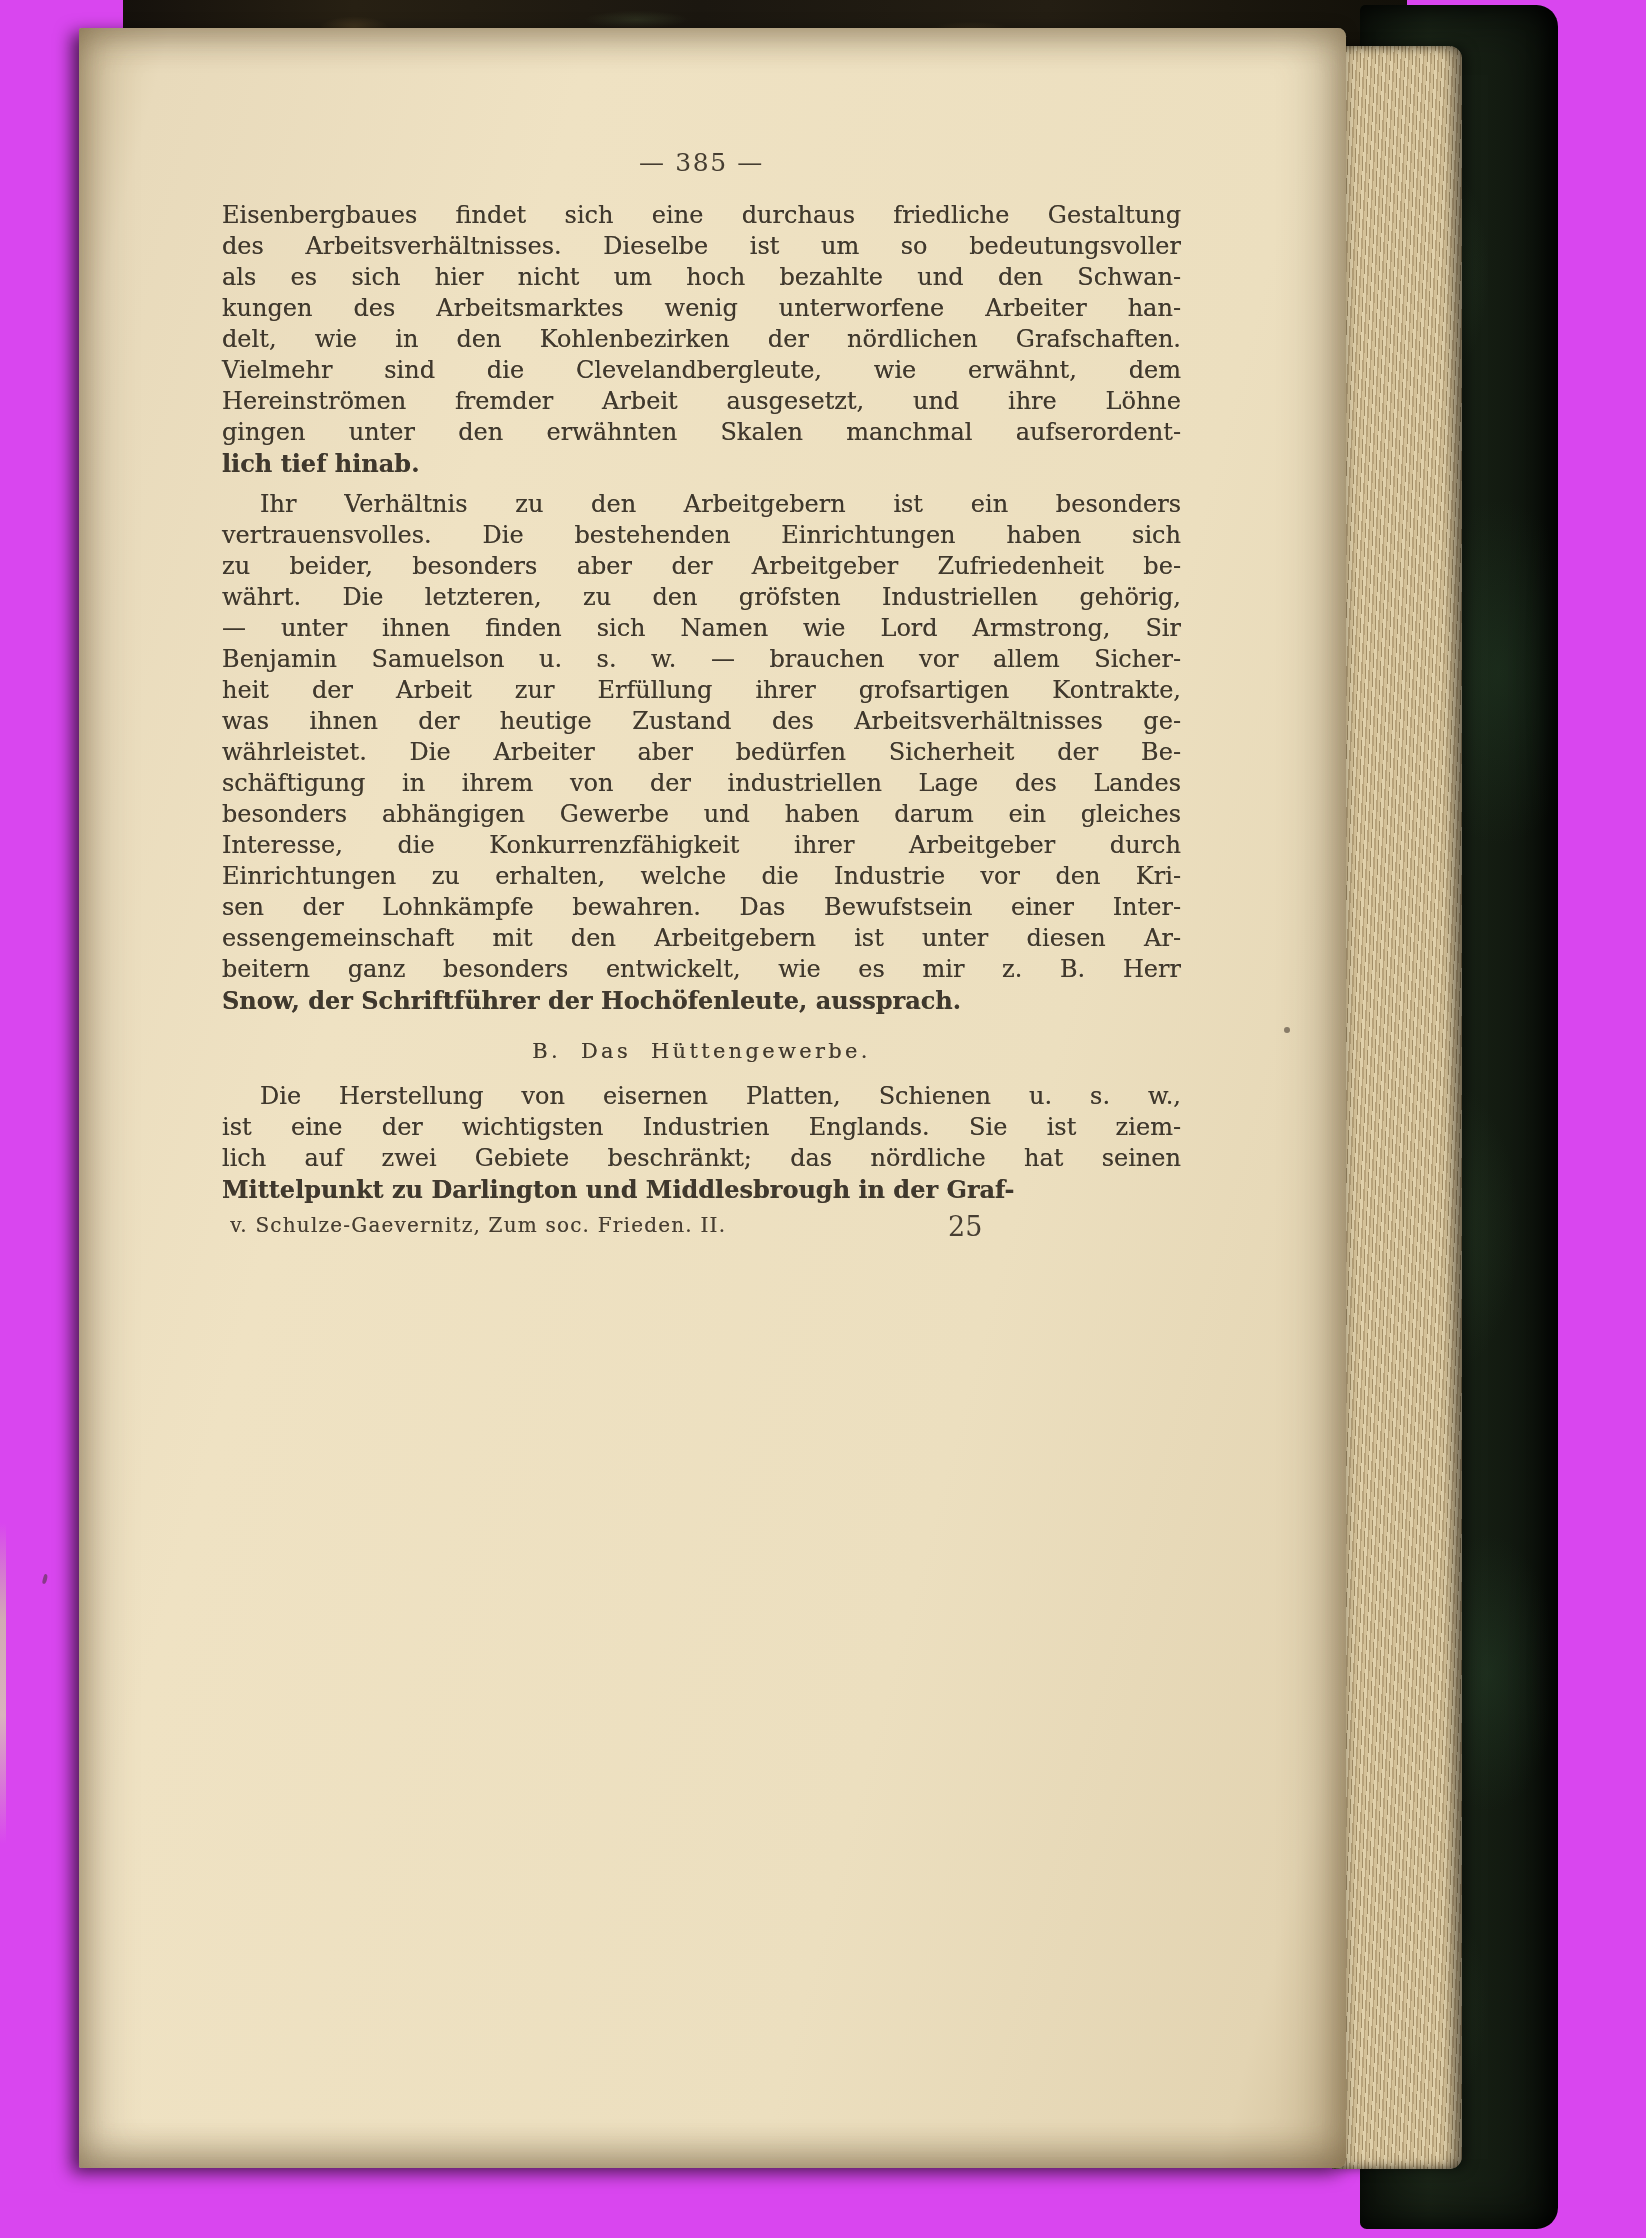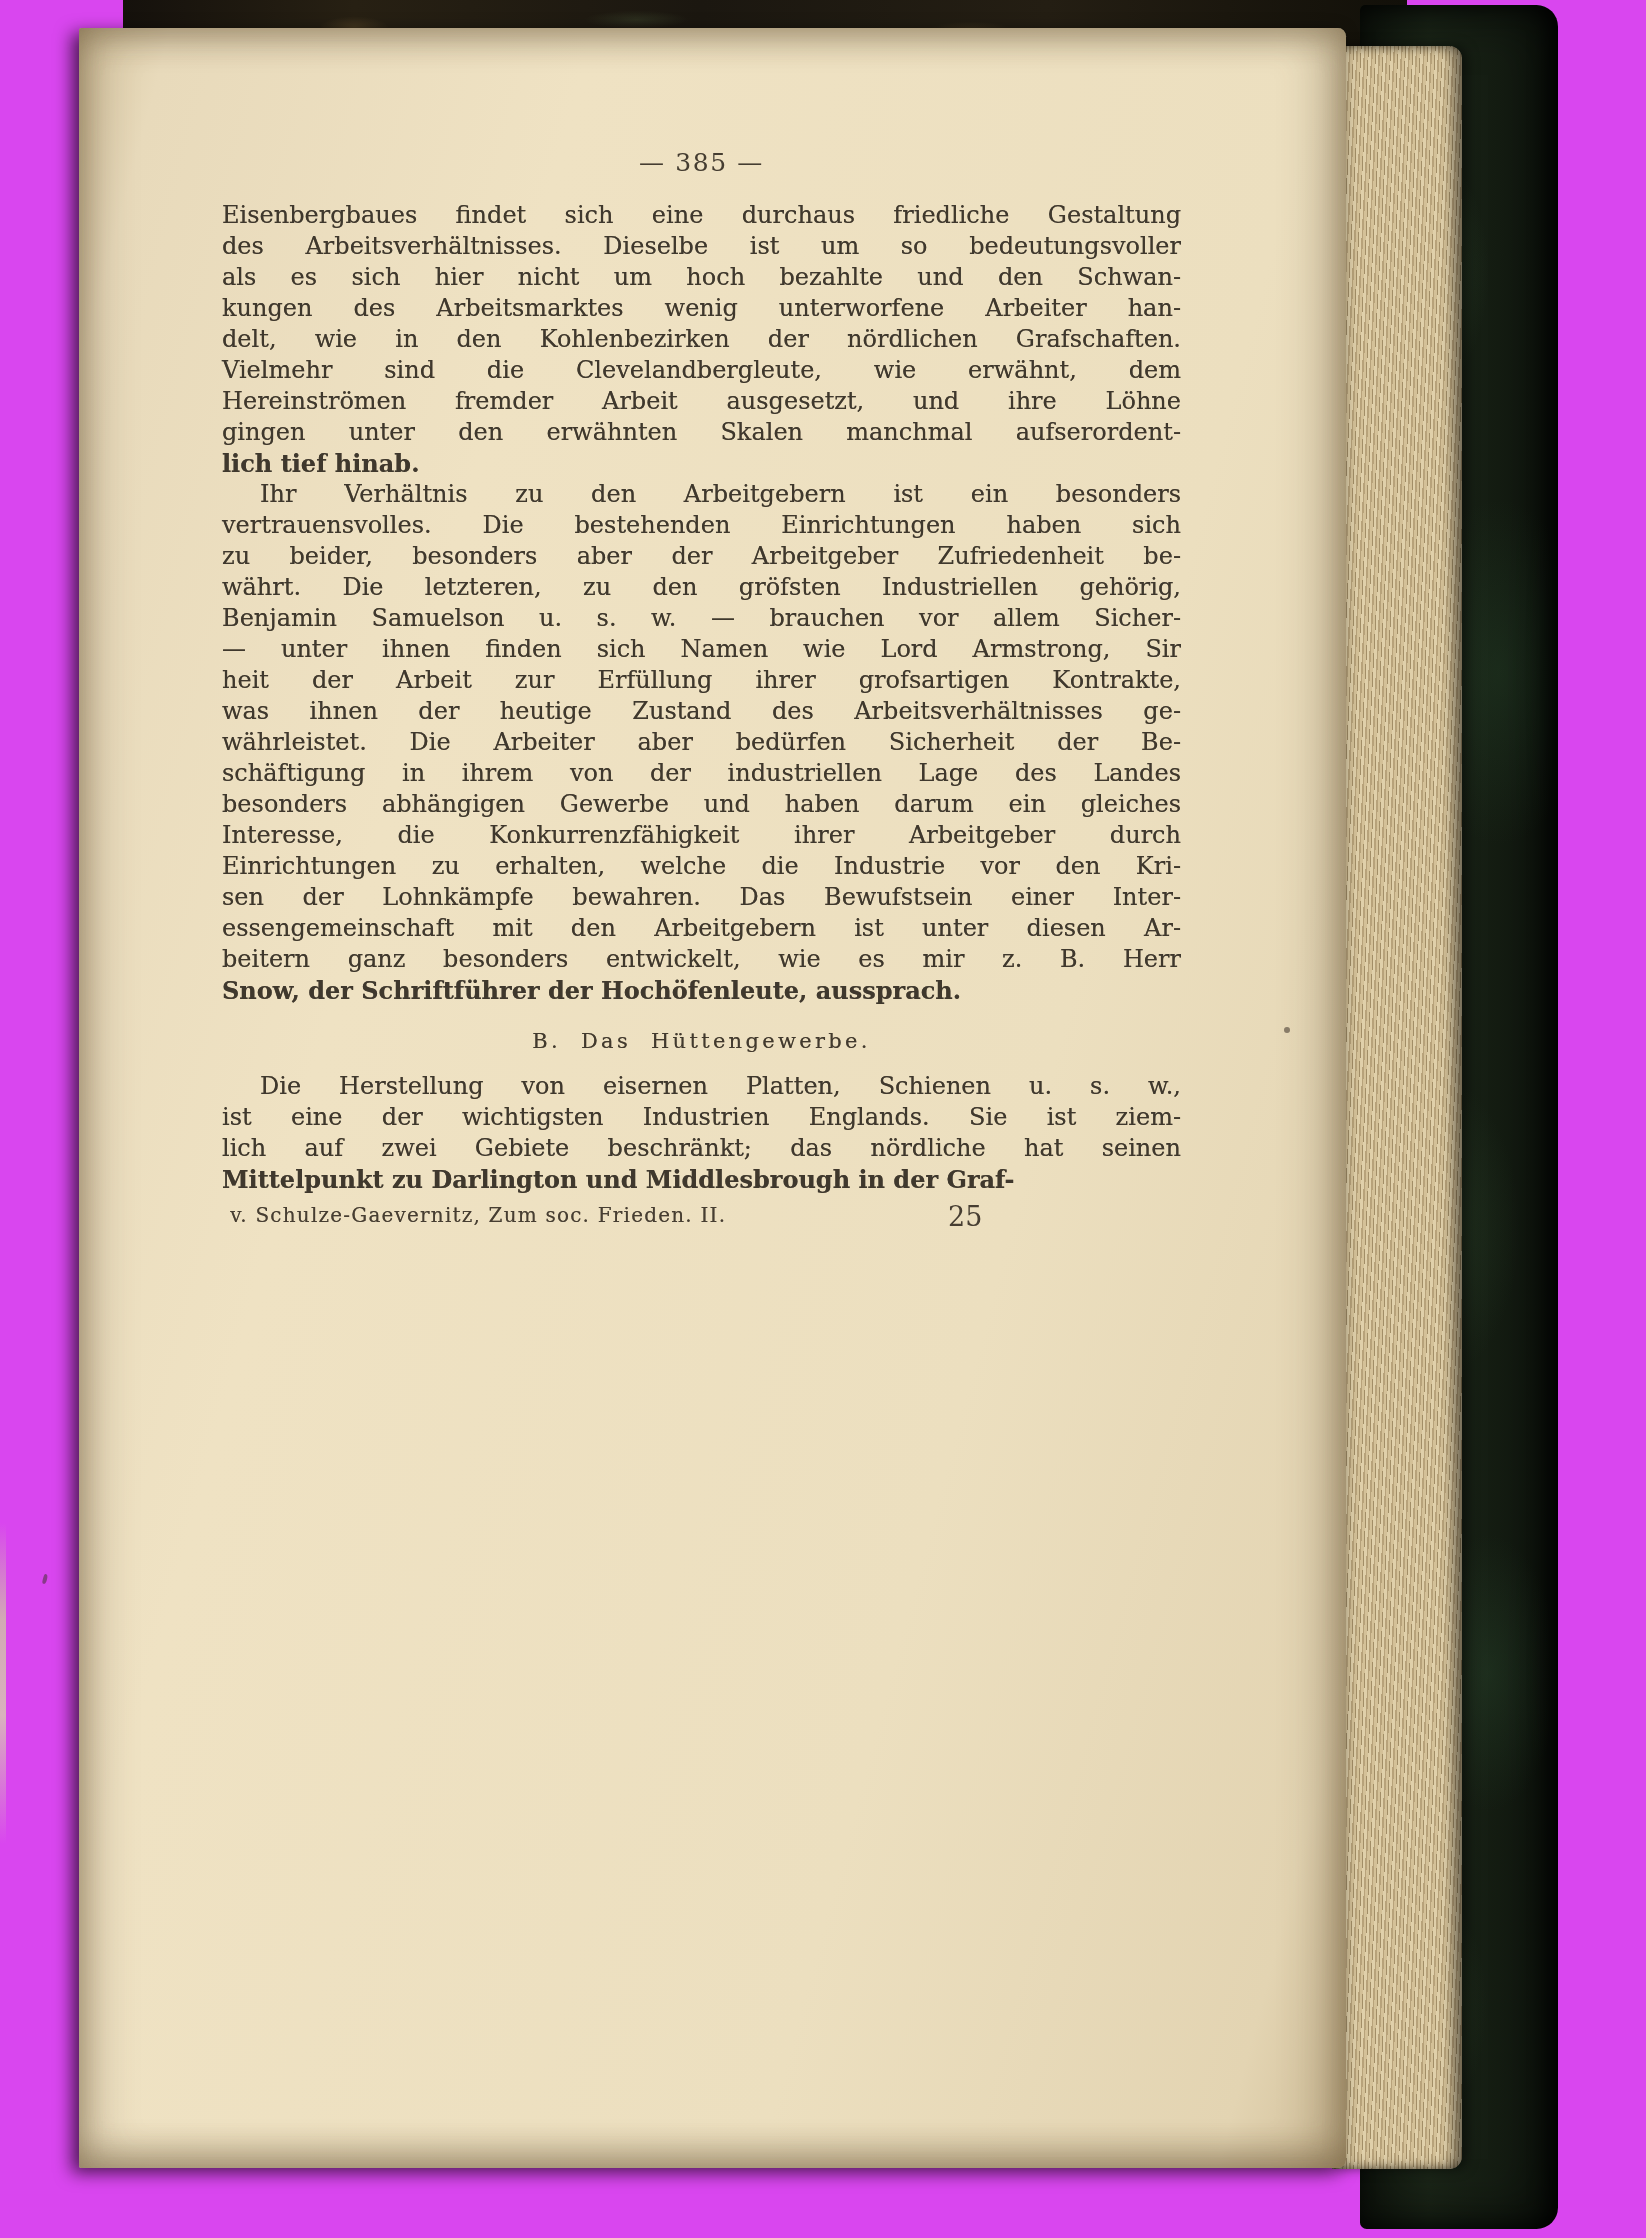--- a/index.html
+++ b/index.html
@@ -55,21 +55,21 @@
   }
   .content{position:absolute;left:143px;top:120px;width:959px;color:#3f382d;}
   .page-number{
     text-align:center;font-size:25px;letter-spacing:1.6px;margin-bottom:23px;
     color:#453d31;
   }
   .para{font-size:24px;line-height:31px;text-align:justify;}
   .para .line{text-align:justify;text-align-last:justify;text-justify:inter-word;text-shadow:0 0 0.5px rgba(62,52,40,.65);}
   .para .line.last{text-align-last:left;font-weight:bold;}
   .para.indent .line:first-child{text-indent:38px;}
-  .para + .para{}
+  .para + .para{margin-top:10px;}
   .heading{
     text-align:center;font-size:21px;letter-spacing:3.3px;word-spacing:10px;
     margin:23px 0 18px;color:#423a2e;text-shadow:0 0 0.5px rgba(62,52,40,.6);
   }
   .footer{position:relative;margin-top:8px;font-size:20px;letter-spacing:1.2px;color:#473e32;height:28px;}
   .footer .sig{position:absolute;left:8.2px;top:0;white-space:nowrap;text-shadow:0 0 0.4px rgba(62,52,40,.6);}
   .footer .num{position:absolute;left:726px;top:-1.6px;font-size:27px;letter-spacing:0;}
   
   .speck-a{position:absolute;left:1205px;top:999px;width:5.8px;height:5.8px;border-radius:50%;
     background:rgba(60,50,40,.55);z-index:4;}
@@ -102,22 +102,22 @@
           <div class="line">Hereinströmen fremder Arbeit ausgesetzt, und ihre Löhne</div>
           <div class="line">gingen unter den erwähnten Skalen manchmal aufserordent-</div>
           <div class="line last">lich tief hinab.</div>
         </div>
 
       <div class="para indent">
           <div class="line">Ihr Verhältnis zu den Arbeitgebern ist ein besonders</div>
           <div class="line">vertrauensvolles. Die bestehenden Einrichtungen haben sich</div>
           <div class="line">zu beider, besonders aber der Arbeitgeber Zufriedenheit be-</div>
           <div class="line">währt. Die letzteren, zu den gröfsten Industriellen gehörig,</div>
+          <div class="line">— unter ihnen finden sich Namen wie Lord Armstrong, Sir</div>
           <div class="line">Benjamin Samuelson u. s. w. — brauchen vor allem Sicher-</div>
-          <div class="line">— unter ihnen finden sich Namen wie Lord Armstrong, Sir</div>
           <div class="line">heit der Arbeit zur Erfüllung ihrer grofsartigen Kontrakte,</div>
           <div class="line">was ihnen der heutige Zustand des Arbeitsverhältnisses ge-</div>
           <div class="line">währleistet. Die Arbeiter aber bedürfen Sicherheit der Be-</div>
           <div class="line">schäftigung in ihrem von der industriellen Lage des Landes</div>
           <div class="line">besonders abhängigen Gewerbe und haben darum ein gleiches</div>
           <div class="line">Interesse, die Konkurrenzfähigkeit ihrer Arbeitgeber durch</div>
           <div class="line">Einrichtungen zu erhalten, welche die Industrie vor den Kri-</div>
           <div class="line">sen der Lohnkämpfe bewahren. Das Bewufstsein einer Inter-</div>
           <div class="line">essengemeinschaft mit den Arbeitgebern ist unter diesen Ar-</div>
           <div class="line">beitern ganz besonders entwickelt, wie es mir z. B. Herr</div>

